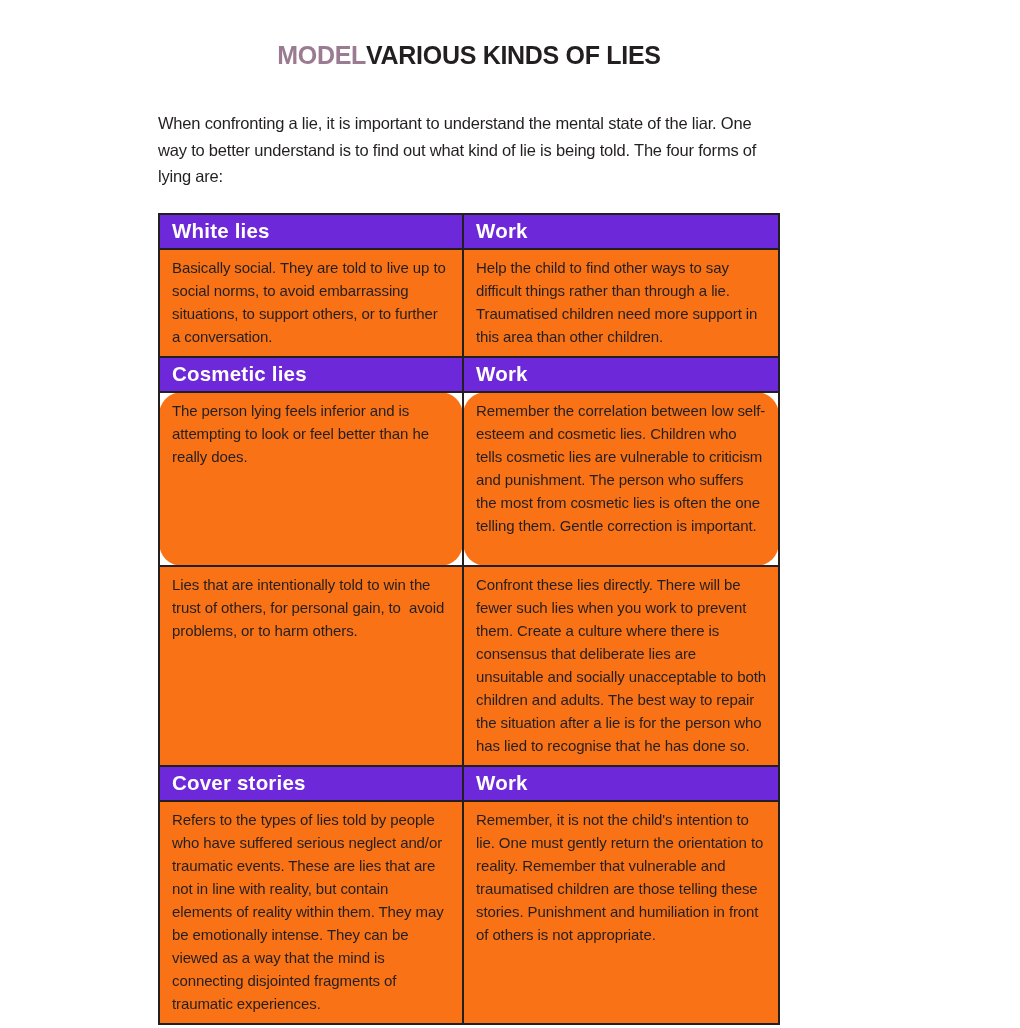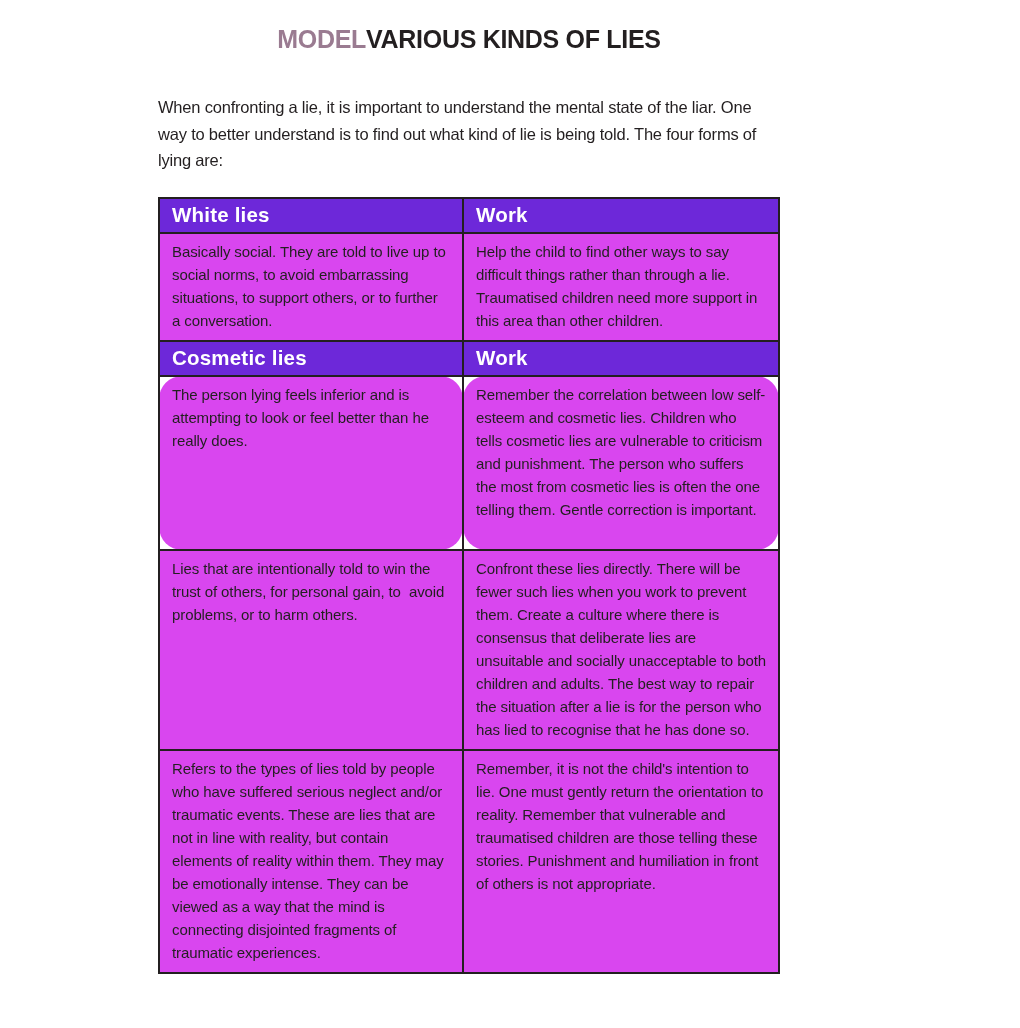--- a/index.html
+++ b/index.html
@@ -16,21 +16,21 @@
   }
   .content {
     margin-left: 158px;
     width: 622px;
     padding-top: 25px;
   }
   .title {
     display: flex;
     justify-content: center;
     gap: 0;
-    margin: 0;
+    margin: 16px;
     font-size: 25px;
     line-height: 28px;
     font-weight: 700;
     letter-spacing: -0.3px;
     white-space: nowrap;
   }
   .title .accent {
     color: #9a7b91;
   }
   .title .rest {
@@ -57,21 +57,21 @@
     color: #ffffff;
     text-align: left;
     font-size: 20.5px;
     font-weight: 700;
     letter-spacing: 0.2px;
     height: 33px;
     padding: 0 12px;
     vertical-align: middle;
   }
   .lies-table td {
-    background: #d946ef;
+    background: #f97316;
     vertical-align: top;
     padding: 6px 12px 8px 12px;
     font-size: 15px;
     line-height: 23px;
     letter-spacing: -0.1px;
     white-space: pre-wrap;
   }
   tr.body-row-1 td { height: 89px; }
   tr.body-row-2 td { height: 158px; border-radius: 23px; }
   tr.body-row-3 td { height: 180px; }
@@ -112,20 +112,24 @@
       <tr class="body-row-2">
         <td>The person lying feels inferior and is attempting to look or feel better than he really does.</td>
         <td>Remember the correlation between low self-esteem and cosmetic lies. Children who tells cosmetic lies are vulnerable to criticism and punishment. The person who suffers the most from cosmetic lies is often the one telling them. Gentle correction is important.</td>
       </tr>
 
       <tr class="body-row-3">
         <td>Lies that are intentionally told to win the trust of others, for personal gain, to  avoid problems, or to harm others.</td>
         <td>Confront these lies directly. There will be fewer such lies when you work to prevent them. Create a culture where there is consensus that deliberate lies are unsuitable and socially unacceptable to both children and adults. The best way to repair the situation after a lie is for the person who has lied to recognise that he has done so.</td>
       </tr>
 
+      <tr class="header-row">
+        <th>Cover stories</th>
+        <th>Work</th>
+      </tr>
       <tr class="body-row-4">
         <td>Refers to the types of lies told by people who have suffered serious neglect and/or traumatic events. These are lies that are not in line with reality, but contain elements of reality within them. They may be emotionally intense. They can be viewed as a way that the mind is connecting disjointed fragments of traumatic experiences.</td>
         <td>Remember, it is not the child's intention to lie. One must gently return the orientation to reality. Remember that vulnerable and traumatised children are those telling these stories. Punishment and humiliation in front of others is not appropriate.</td>
       </tr>
 
     </tbody>
   </table>
 
 </div>
 

